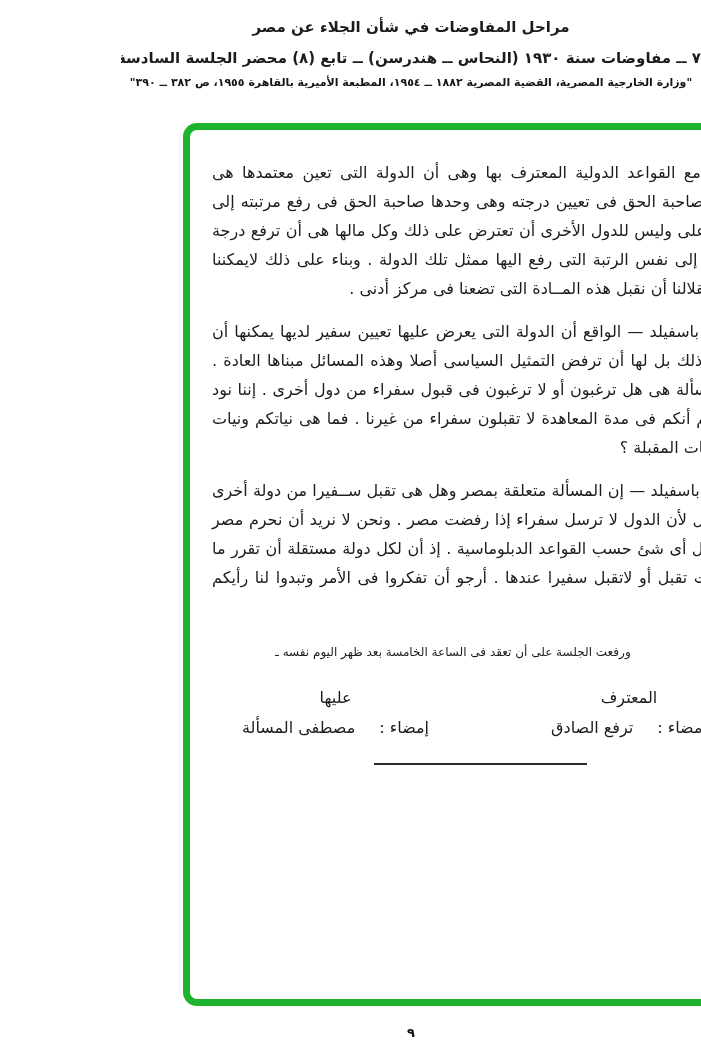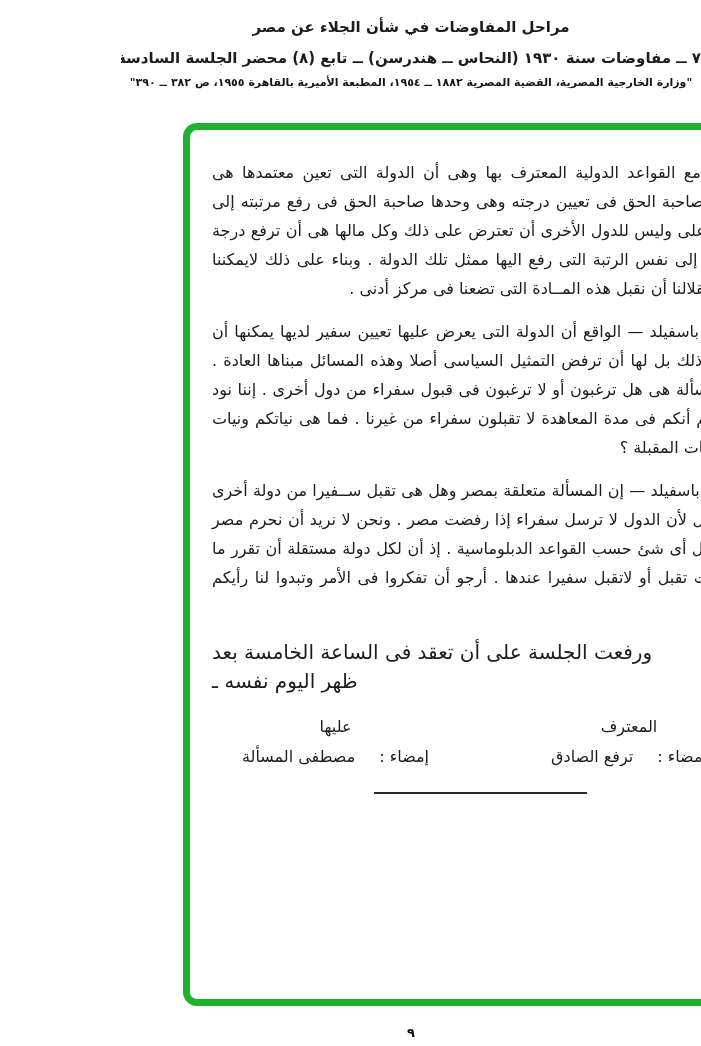--- a/index.html
+++ b/index.html
@@ -59,23 +59,23 @@
     line-height: 29px;
     text-align: justify;
     text-align-last: right;
     color: #1c1c1c;
   }
   .para.indent {
     text-indent: 16px;
   }
   .closing-line {
     margin: 17px 55px 16px 0;
-    font-size: 20px;
+    font-size: 12px;
     line-height: 29px;
-    text-align: left;
+    text-align: center;
   }
   
   .signatures {
     display: flex;
     flex-direction: row;
     justify-content: space-between;
     padding: 2px 42px 0 30px;
   }
   .sig-col {
     text-align: center;

